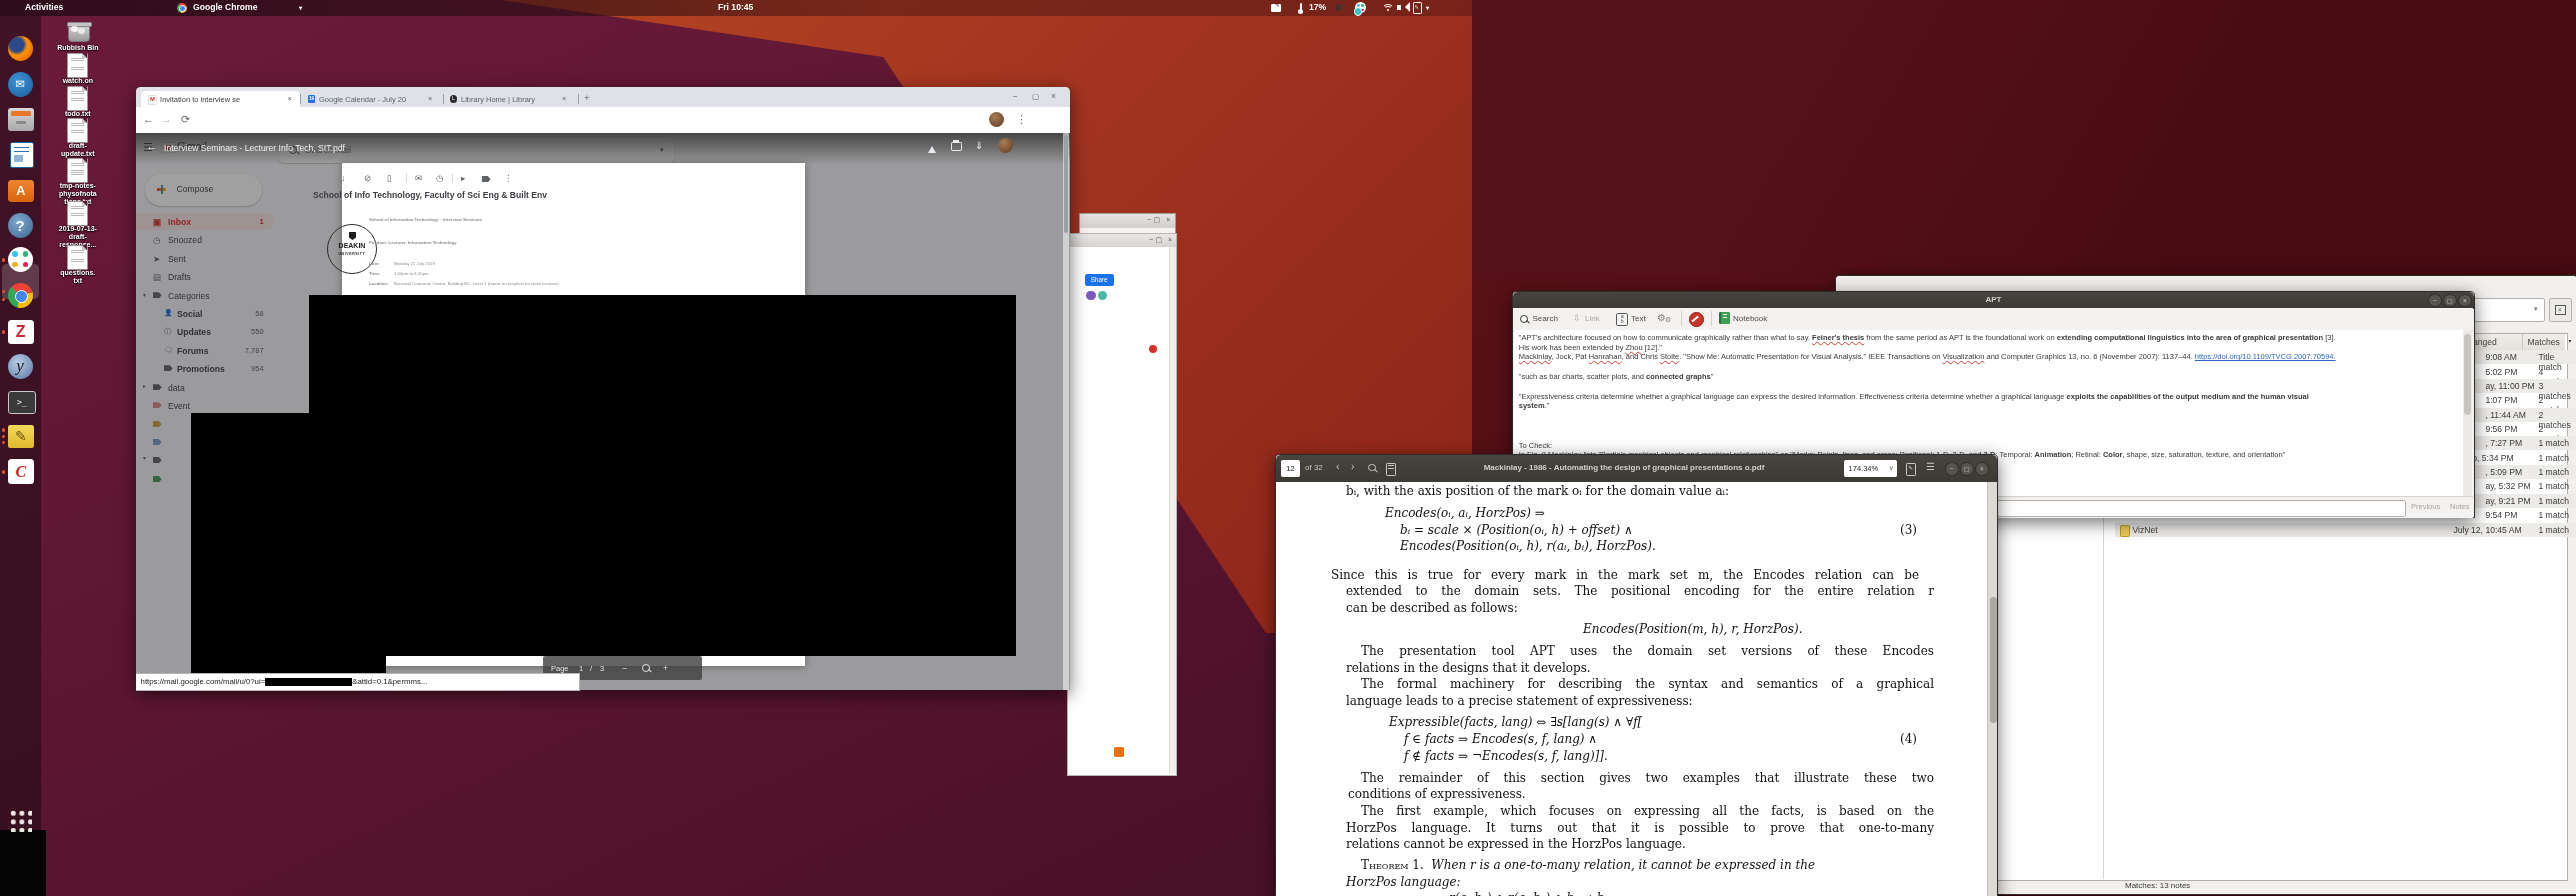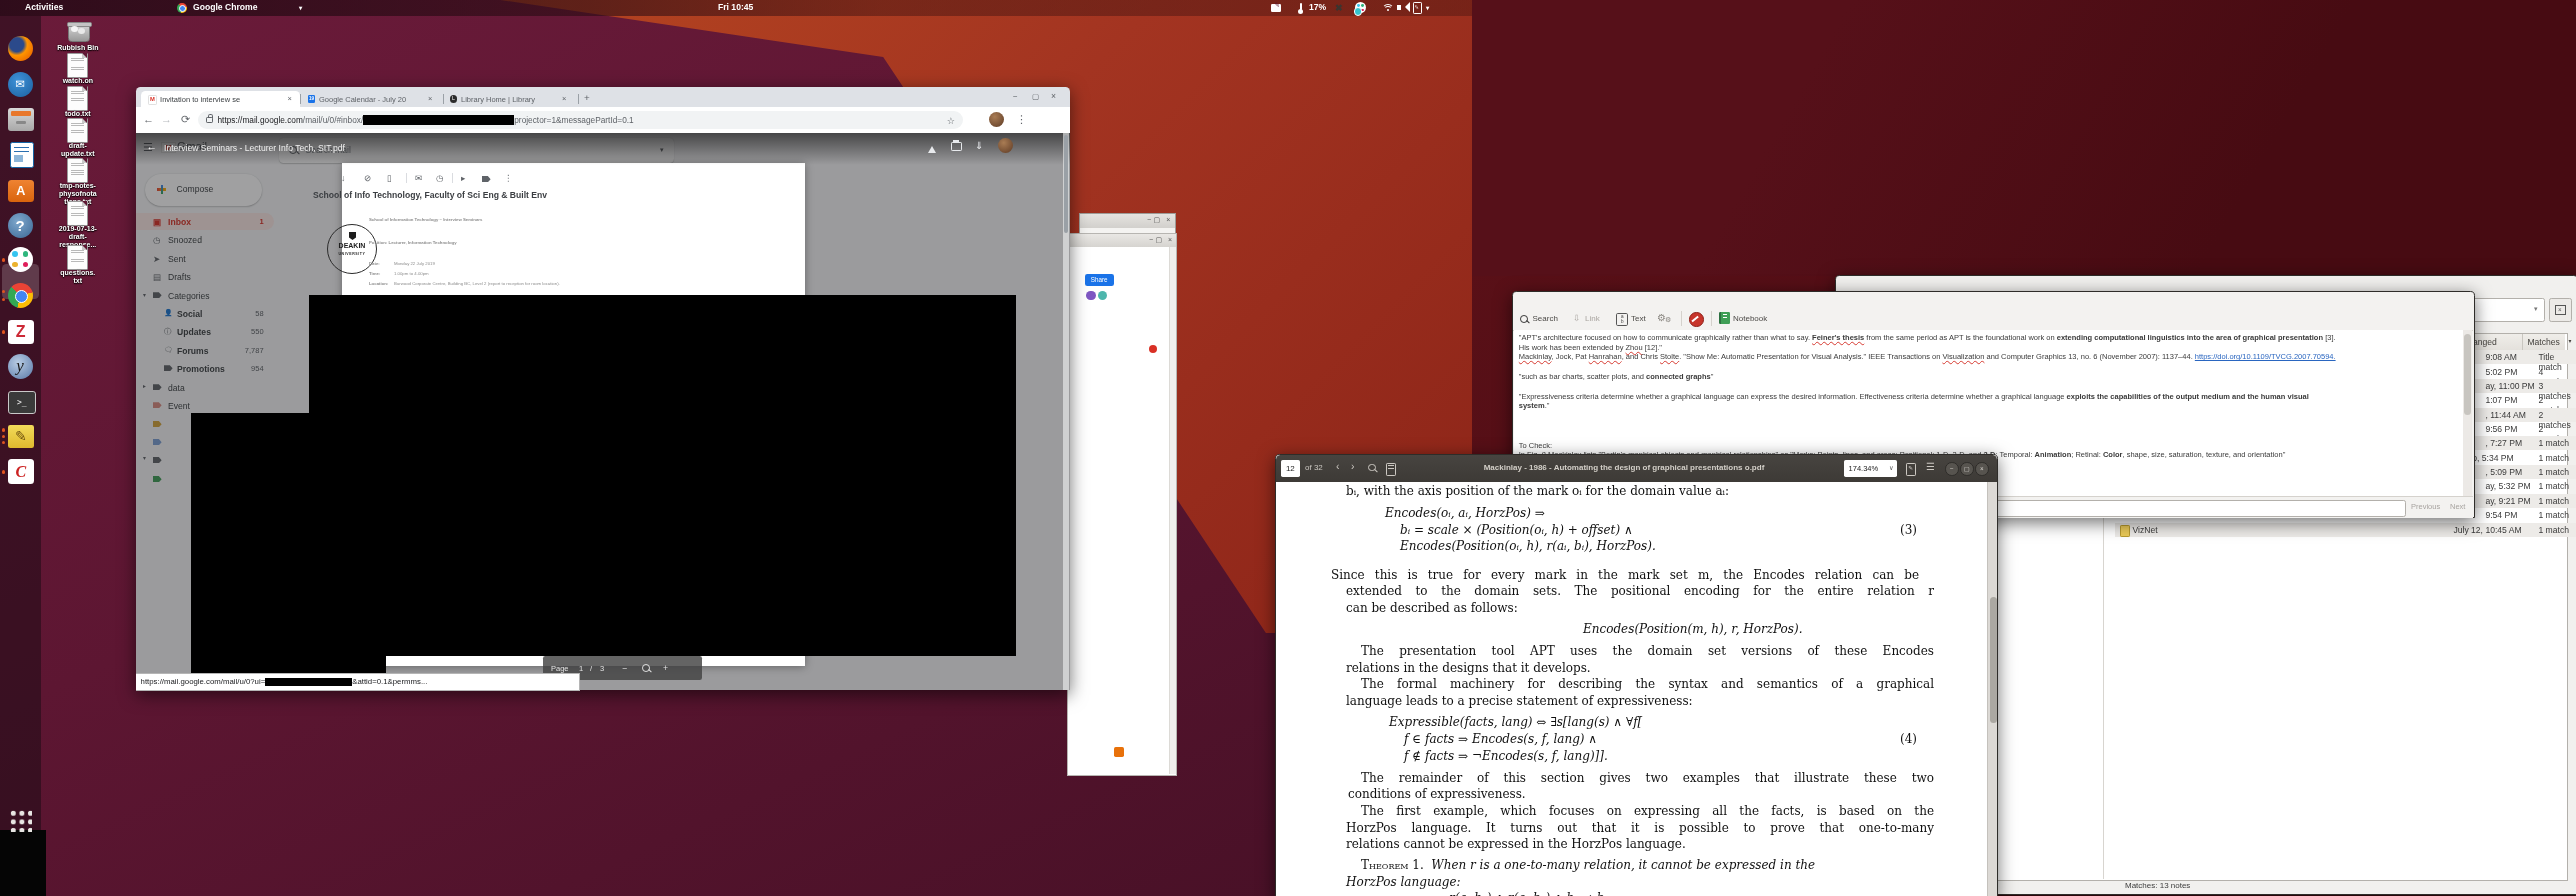--- a/index.html
+++ b/index.html
@@ -279,27 +279,20 @@
       <div class="T" style="left:448px;top:4.6px;font-size:9.8px;color:#5f6368;">+</div>
       <span class="T" style="left:877px;top:4.6px;font-size:8px;color:#5f6368;">−</span>
       <span class="T" style="left:896px;top:4.6px;font-size:7.5px;color:#5f6368;">▢</span>
       <span class="T" style="left:915px;top:4px;font-size:8.6px;color:#5f6368;">×</span>
     </div>
 
     <div class="A" style="left:0;top:20px;width:934px;height:26px;background:#fff;border-bottom:0.6px solid #d4d7db;">
       <span class="navg" style="left:7px;top:5.8px;">←</span>
       <span class="navg" style="left:25px;top:5.8px;color:#b6b9bd;">→</span>
       <span class="navg" style="left:45px;top:5.8px;">⟳</span>
-      <div class="A" style="left:62px;top:3.5px;width:765px;height:18.4px;background:#f1f3f4;border-radius:9.2px;">
-        <span class="A" style="left:8px;top:6.3px;width:4.6px;height:4px;border:1.2px solid #5f6368;border-radius:1.2px;">
-            <i class="A" style="left:0.6px;top:-3.4px;width:3.5px;height:2.9px;border:1.2px solid #5f6368;border-bottom:none;border-radius:2.3px 2.3px 0 0;display:block;"></i>
-          </span>
-        <div class="T" style="left:19.5px;top:4px;font-size:8.3px;"><span style="color:#202124;">https://mail.google.com</span><span style="color:#5f6368;">/mail/u/0/#inbox/</span><span style="display:inline-block;width:151px;height:9.8px;background:#000;vertical-align:-2.3px;"></span><span style="color:#5f6368;">projector=1&amp;messagePartId=0.1</span></div>
-        <span class="T" style="right:8px;top:4px;font-size:9.2px;color:#5f6368;">☆</span>
-      </div>
       <span class="A C" style="left:853px;top:5.2px;width:15px;height:15px;background:radial-gradient(circle at 38% 32%,#a97c54,#5d3a24);"></span>
       <span class="navg" style="left:880px;top:5.8px;">⋮</span>
     </div>
 
     <div class="A" style="left:0;top:46px;width:934px;height:557px;background:#f6f7f8;overflow:hidden;">
       <span class="T" style="left:7px;top:8px;font-size:11px;color:#5f6368;">☰</span>
       <span class="A" style="left:25px;top:9.2px;width:12.6px;height:9.2px;background:#fff;border:0.6px solid #e3e3e3;font-size:7.5px;font-weight:bold;color:#d93025;text-align:center;line-height:9.2px;">M</span>
       <div class="T" style="left:41px;top:7px;font-size:11.5px;color:#5f6368;">Gmail</div>
       <div class="A" style="left:143px;top:5.2px;width:395px;height:25px;background:#fff;border-radius:4.6px;box-shadow:0 0.6px 1.2px rgba(0,0,0,.2);">
         <span class="mag" style="left:10.4px;top:8px;">
@@ -511,20 +504,26 @@
         <span class="A" style="left:4.6px;top:2.3px;width:8px;height:9.8px;background:#eccb58;border:0.6px solid #b99b2e;border-radius:1.2px;"></span>
         <span class="T" style="left:17px;top:2.3px;">VizNet</span>
         <span class="stime" style="left:338px;">July 12, 10:45 AM</span>
         <span class="smat">1 match</span>
       </div>
     </div>
     <div class="T" style="left:289px;top:605px;font-size:8px;color:#3b3b3b;">Matches: 13 notes</div>
   </div>
 
   <div class="win" style="left:1512px;top:291px;width:961px;height:225px;background:#f3f2f0;border:0.6px solid #2e2c29;border-radius:4.6px 4.6px 0 0;">
+    <div class="gtk-tb" style="height:16px;">
+      <div class="gtk-title" style="left:0;width:961px;top:2.9px;font-size:8px;">APT</div>
+      <span class="wc" style="left:915px;top:1.7px;">−</span>
+      <span class="wc" style="left:930px;top:1.7px;">▢</span>
+      <span class="wc" style="left:945px;top:1.7px;">×</span>
+    </div>
 
     <div class="A" style="left:0;top:16px;width:960px;height:22px;background:#f3f2f0;border-bottom:0.6px solid #d5d2cd;">
       <span class="mag" style="left:7px;top:7px;border-color:#333;">
           <i style="background:#333;"></i>
         </span>
       <div class="ntb-lbl" style="left:19.5px;">Search</div>
       <span class="T" style="left:60px;top:5.2px;font-size:8.6px;color:#a9a5a0;">⇩</span>
       <div class="ntb-lbl" style="left:72px;color:#a9a5a0;">Link</div>
       <span class="A" style="left:103px;top:4.6px;width:10.4px;height:11.5px;border:0.9px solid #555;border-radius:1.7px;font-size:5.2px;color:#555;text-align:center;line-height:5.2px;">a<br>b</span>
       <div class="ntb-lbl" style="left:118px;">Text</div>
@@ -554,21 +553,21 @@
       </div>
     </div>
 
     <div class="A" style="left:950px;top:38px;width:9.2px;height:166px;background:#ece9e6;">
         <span class="A" style="left:1.2px;top:3.5px;width:7px;height:81px;background:#c8c5c0;border-radius:3.5px;"></span>
       </div>
 
     <div class="A" style="left:0;top:204px;width:960px;height:21px;background:#f3f2f0;border-top:0.6px solid #d5d2cd;">
       <div class="A" style="left:5.8px;top:2.9px;width:885px;height:15px;background:#fff;border:0.6px solid #b3b0ab;border-radius:2.3px;"></div>
       <div class="T" style="left:898px;top:5.2px;font-size:7.5px;color:#a8a4a0;">Previous</div>
-      <div class="T" style="left:937px;top:5.2px;font-size:7.5px;color:#a8a4a0;">Next</div>
+      <div class="T" style="left:937px;top:5.2px;font-size:7.5px;color:#a8a4a0;">Notes</div>
     </div>
   </div>
 
   <div class="win" style="left:1275px;top:454px;width:721px;height:443px;background:#fff;border:0.6px solid #2e2c29;border-radius:4.6px 4.6px 0 0;overflow:hidden;">
     <div class="gtk-tb" style="height:26.5px;border-radius:4.6px 4.6px 0 0;">
       <div class="A" style="left:4.6px;top:4.6px;width:19.5px;height:17px;background:#fff;border-radius:1.7px;font-size:8px;color:#222;text-align:center;line-height:17px;">12</div>
       <div class="T" style="left:29px;top:8px;font-size:8px;color:#ccc8c2;">of 32</div>
       <span class="T" style="left:60px;top:5.8px;font-size:10.4px;color:#ccc8c2;">‹</span>
       <span class="T" style="left:75px;top:5.8px;font-size:10.4px;color:#ccc8c2;">›</span>
       <span class="mag" style="left:92px;top:8.6px;border-color:#ccc8c2;">

